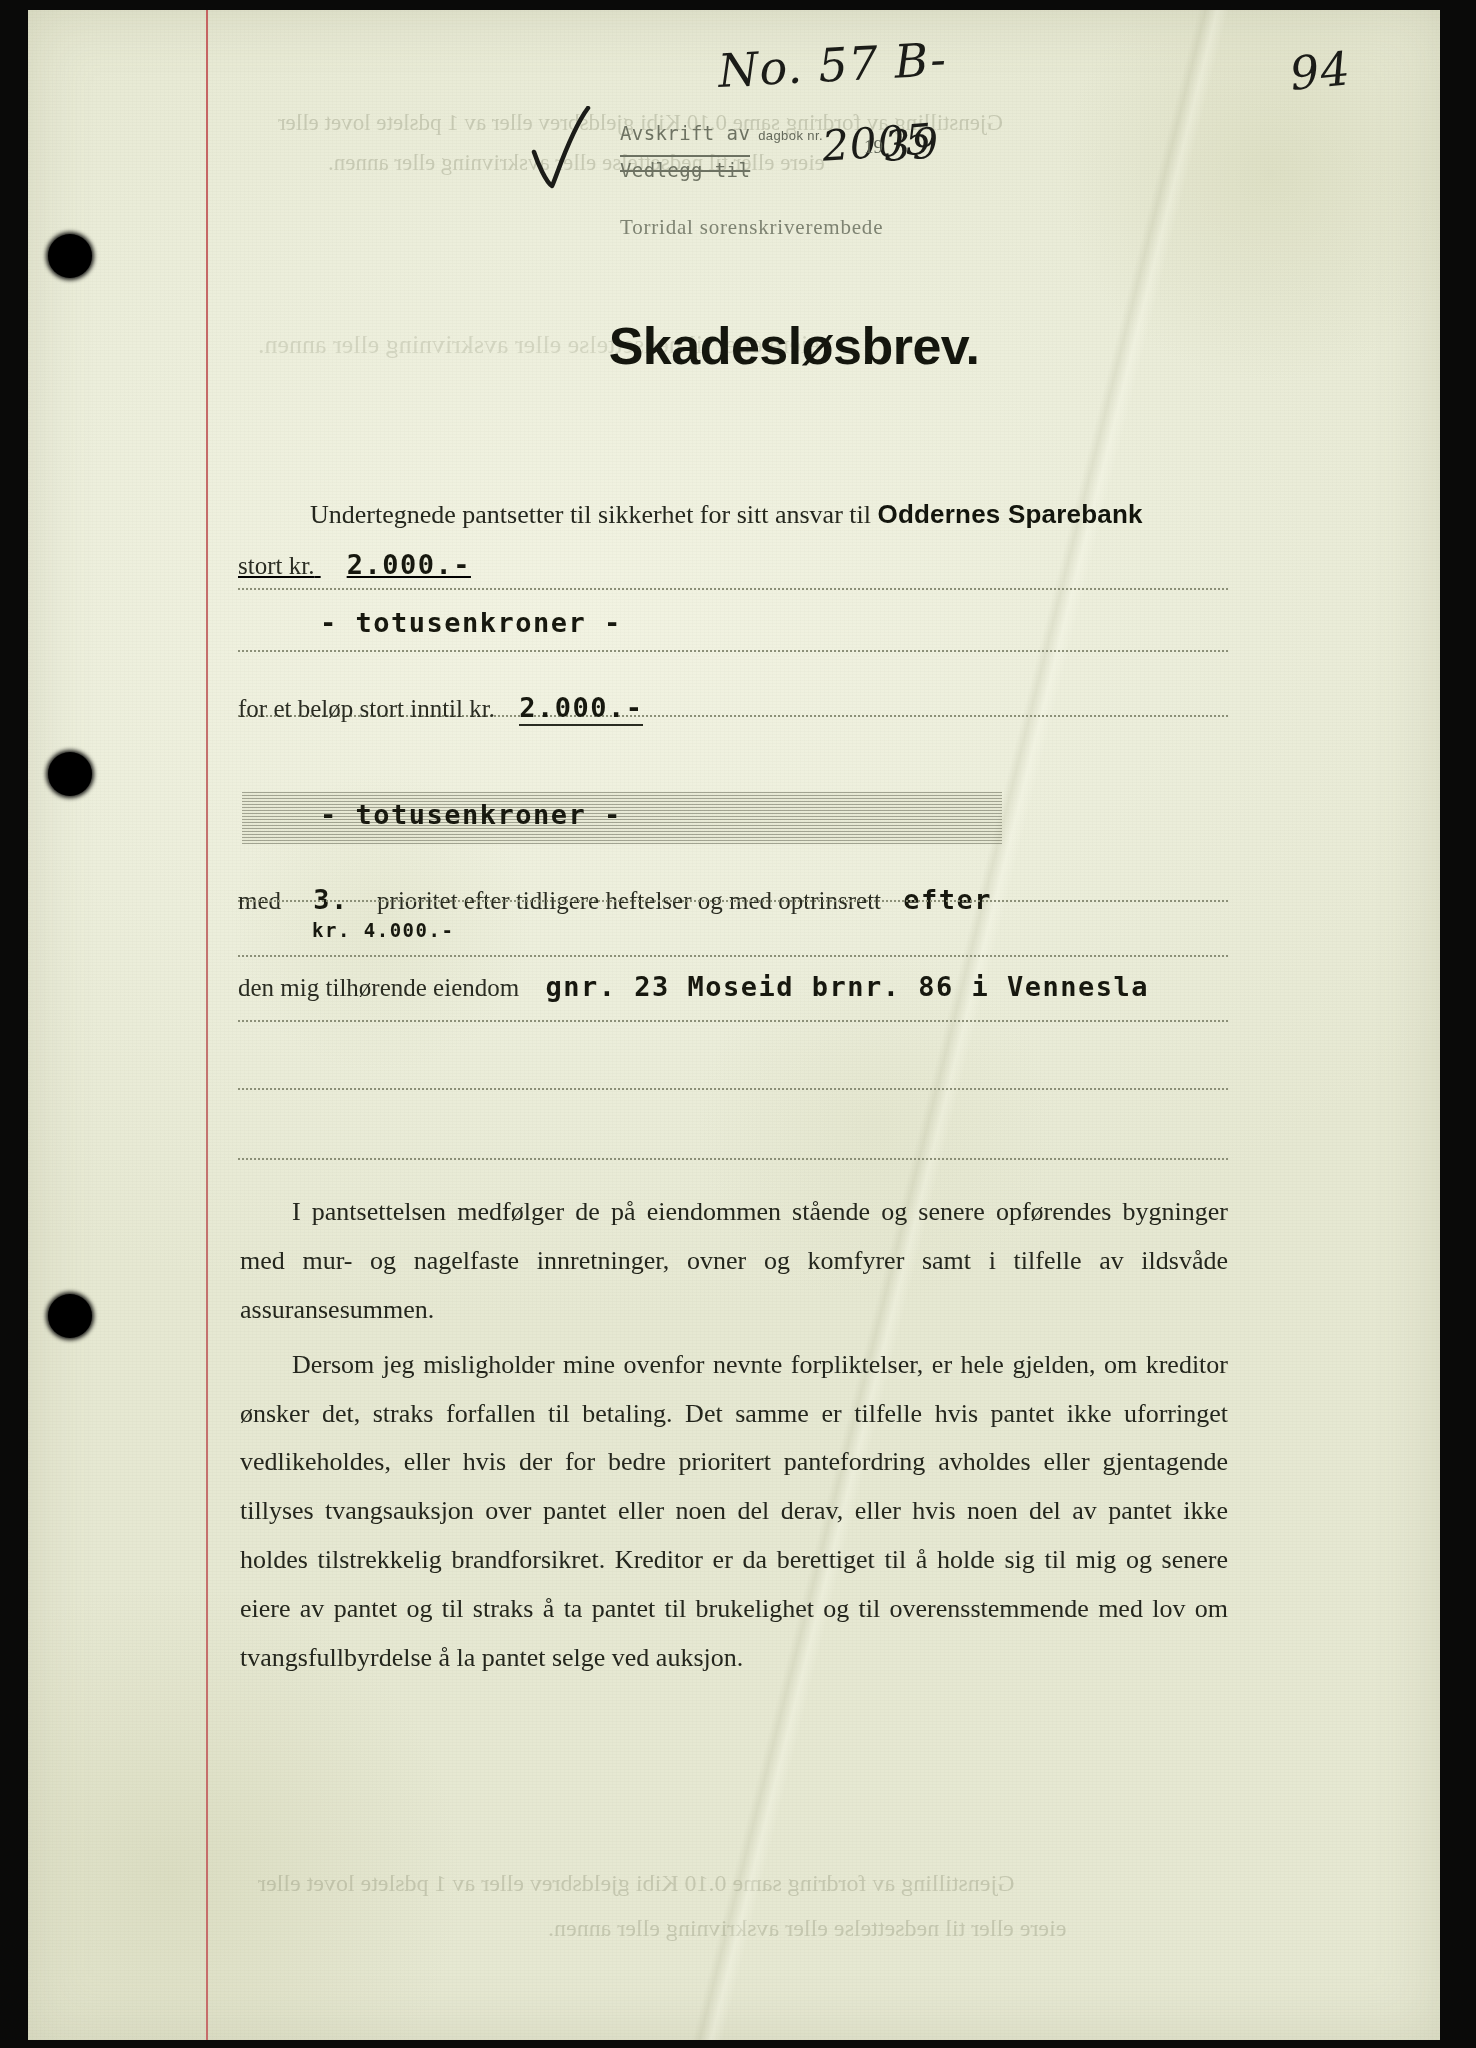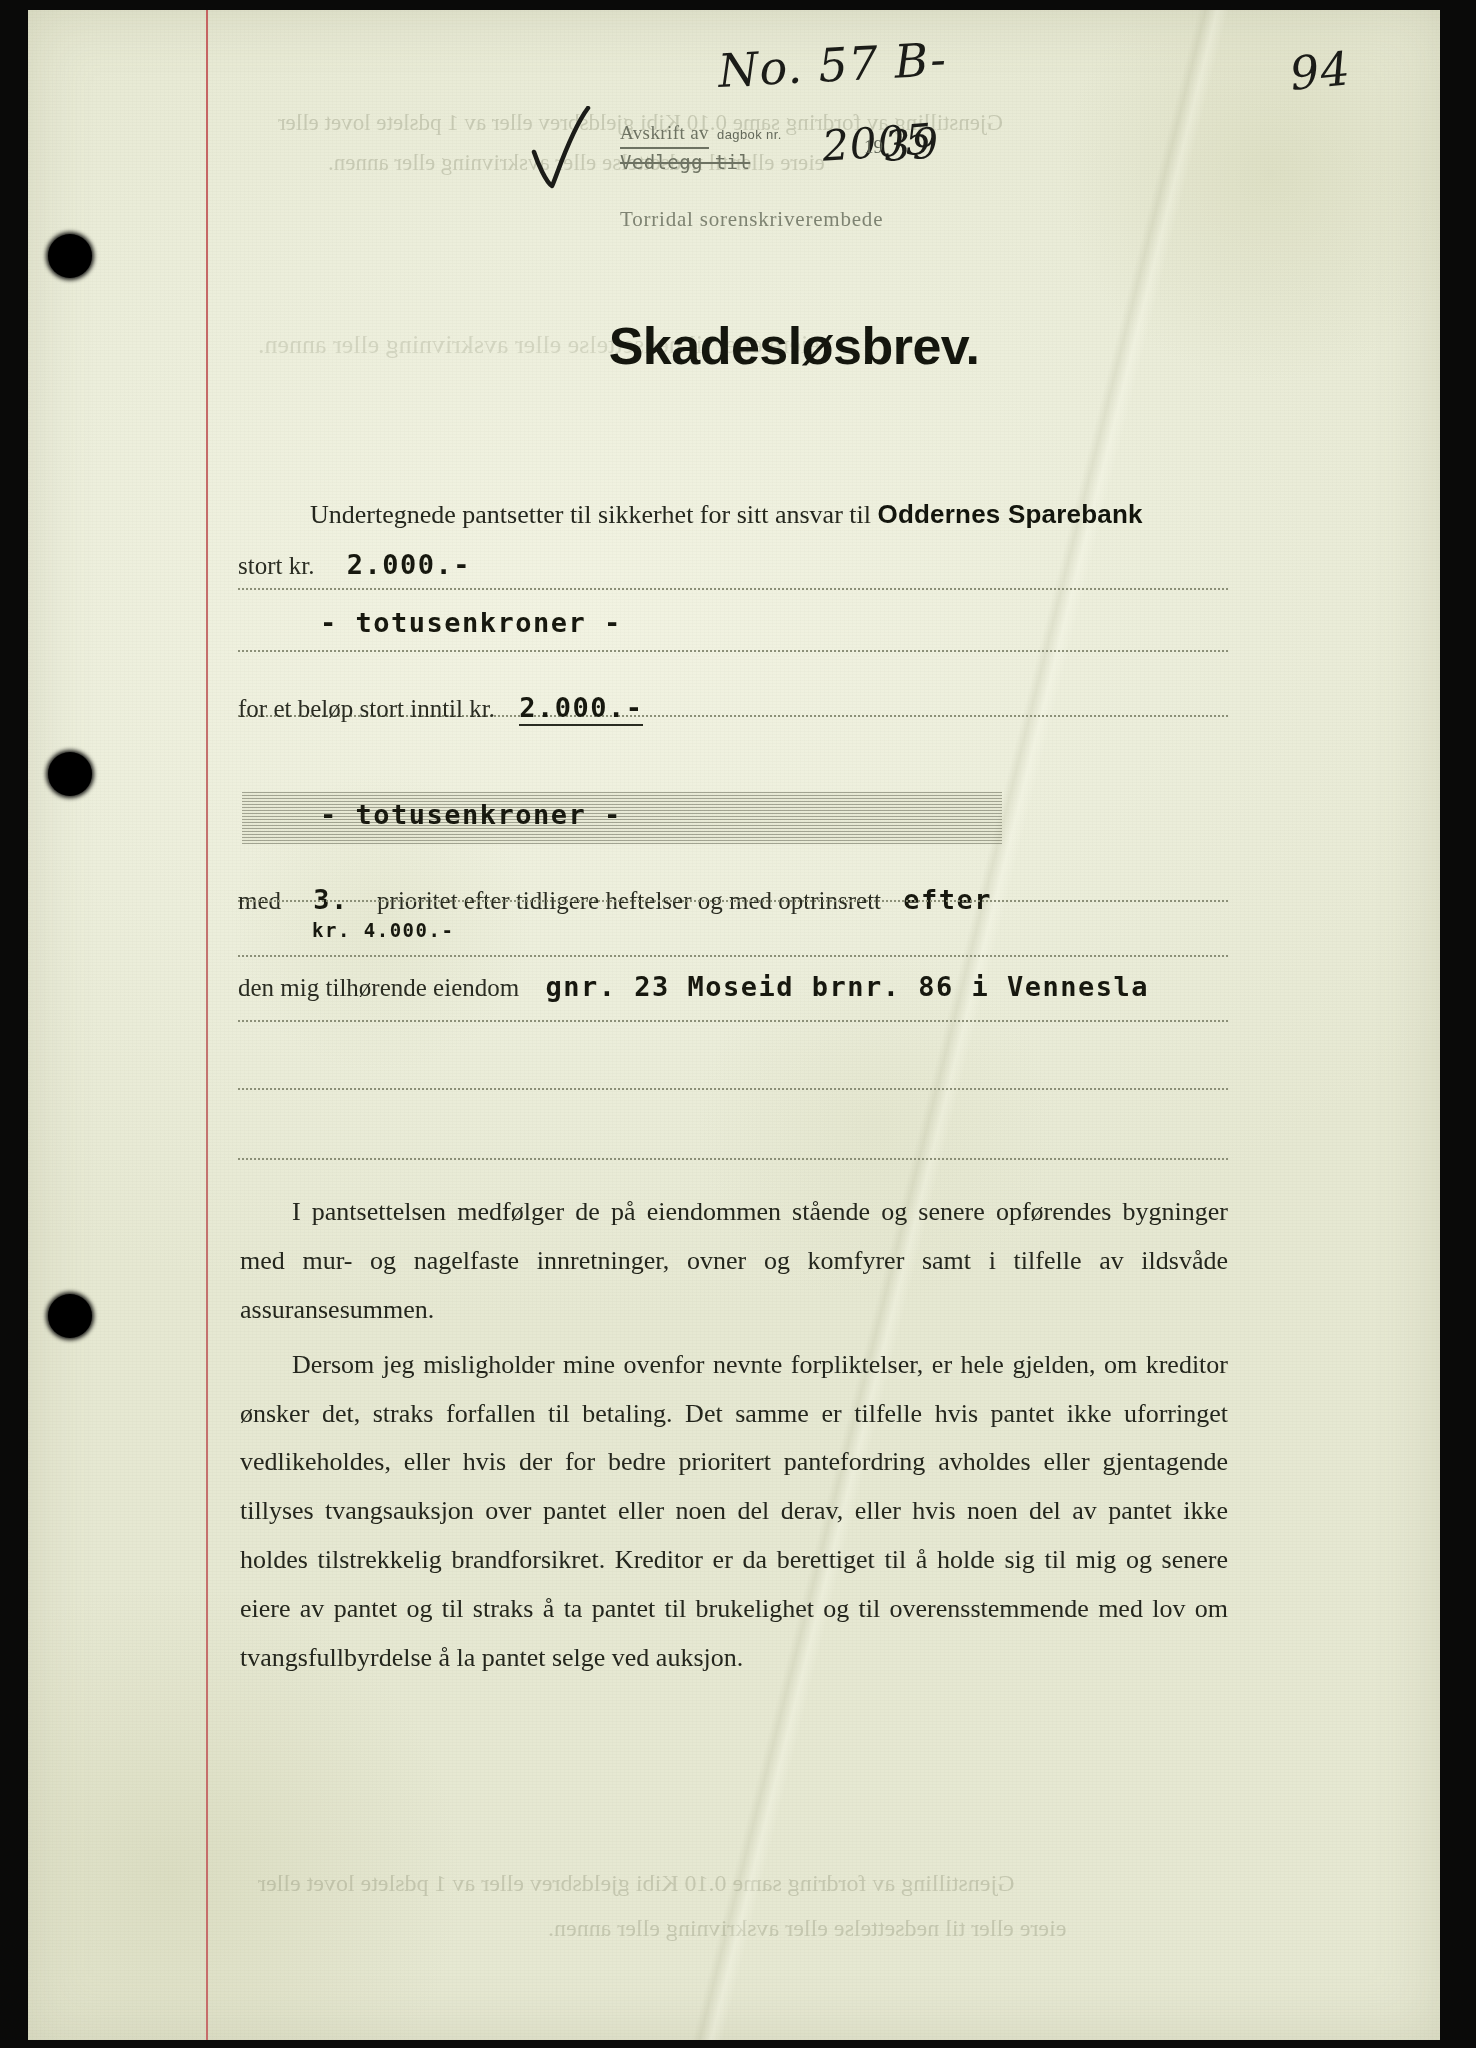--- a/index.html
+++ b/index.html
@@ -146,21 +146,21 @@
     position: absolute;
     left: 592px;
     top: 110px;
     color: #6d7262;
     font-family: "DejaVu Sans Mono", monospace;
     font-size: 19px;
     letter-spacing: 0.4px;
     line-height: 1.38;
   }
   #stamp .stamp-line1 { position: relative; display: flex; align-items: baseline; }
-  #stamp .avskrift { border-bottom: 2px solid #6d7262; padding-bottom: 1px; font-family: Liberation Serif, serif; }
+  #stamp .avskrift { border-bottom: 2px solid #6d7262; padding-bottom: 9px; }
   #stamp .vedlegg {
     position: relative;
     display: inline-block;
     text-decoration: line-through;
     text-decoration-thickness: 2px;
   }
   #stamp .dagbok { font-family: Liberation Sans, sans-serif; font-size: 13px; color: #63685a; margin-left: 8px; }
   #stamp .embede { margin-top: 30px; font-family: "Liberation Serif", serif; font-size: 21px; color: #7e8372; letter-spacing: 0.8px; }
 
   
@@ -330,21 +330,21 @@
       <div id="dagbok-nr" class="hand">2005</div>
       <div id="dagbok-aar-prefix">19</div>
       <div id="dagbok-aar" class="hand">39</div>
 
       <div id="doc-title">Skadesløsbrev.</div>
 
       <div id="intro">
         <span>Undertegnede pantsetter til sikkerhet for sitt ansvar til </span><span id="bank-name">Oddernes Sparebank</span>
       </div>
 
-      <div class="form-line" style="top:540px;">
+      <div class="form-line" style="top:540px;text-decoration:underline;">
         <span class="printed">stort kr.</span>
         <span class="typed" style="margin-left:26px; font-size:27px;">2.000.-</span>
       </div>
       <div class="fullrule" style="top:578px;"></div>
 
       <div class="form-line" style="top:598px;">
         <span class="typed" style="margin-left:82px; font-size:27px;">- totusenkroner -</span>
       </div>
       <div class="fullrule" style="top:640px;"></div>
 

